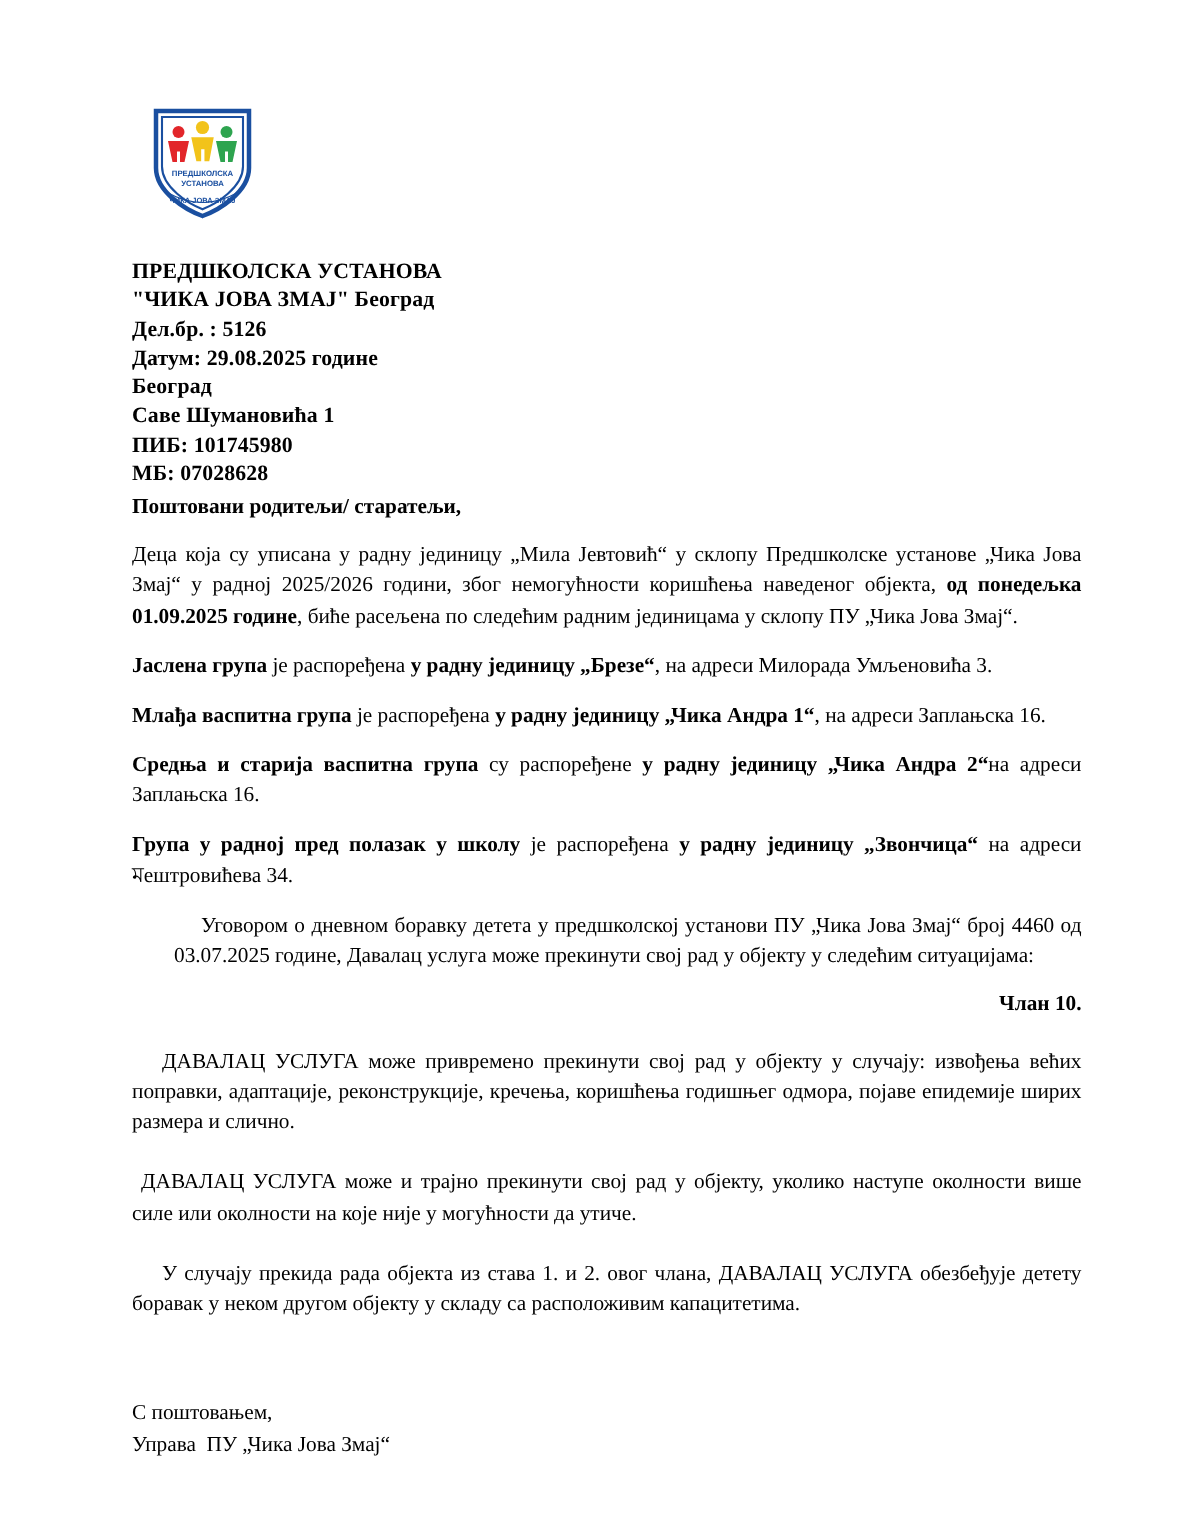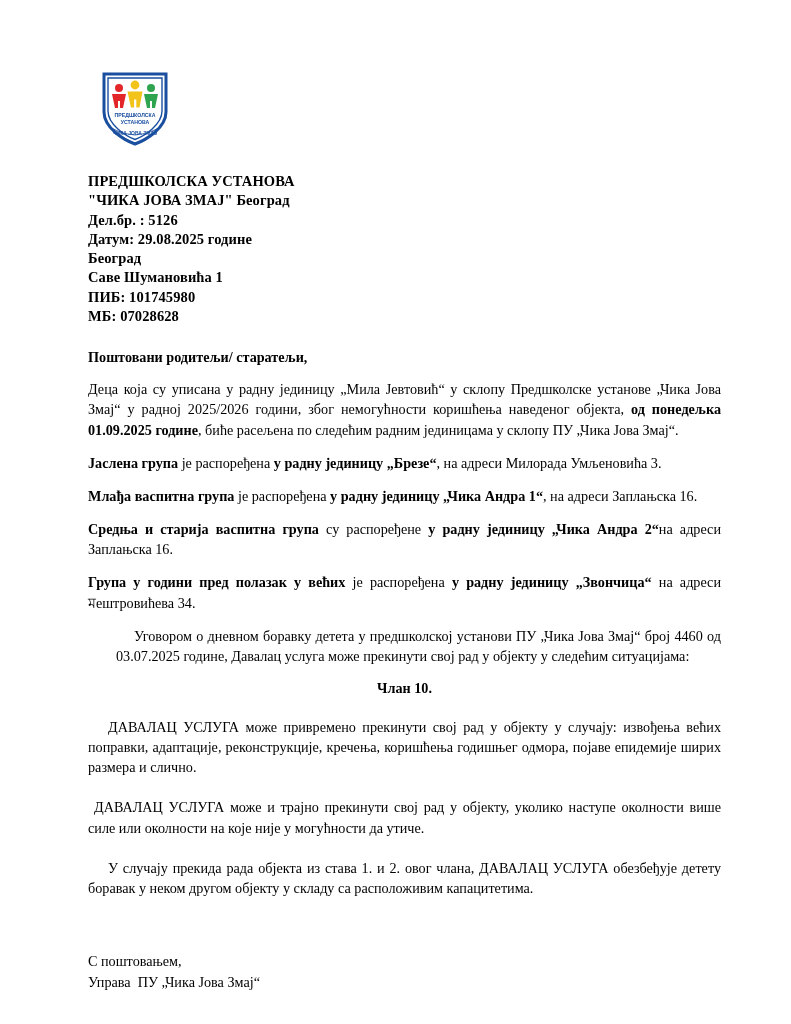--- a/index.html
+++ b/index.html
@@ -39,38 +39,38 @@
   
   .letterhead {
     font-weight: bold;
     font-size: 14.5px;
     line-height: 1.33;
     letter-spacing: 0.1px;
   }
   .letterhead div { white-space: pre; }
 
   .salutation {
-    margin-top: 23px;
+    margin-top: 4px;
     font-weight: bold;
     font-size: 14.2px;
   }
 
   p.body-par {
     margin: 13px 0 0 0;
     font-size: 14.2px;
     line-height: 1.42;
     text-align: justify;
     text-justify: inter-word;
   }
   p.indent { text-indent: 18px; margin-left: 28px; }
 
   b { font-weight: bold; }
 
   .center {
-    text-align: center;
+    text-align: right;
     font-weight: bold;
     margin: 14px 0 0 0;
     font-size: 14.2px;
   }
 
   .article-par {
     margin: 20px 0 0 0;
     font-size: 14.2px;
     line-height: 1.42;
     text-align: justify;
@@ -126,21 +126,21 @@
   <div class="salutation">Поштовани родитељи/ старатељи,</div>
 
   <p class="body-par"><span>Деца која су уписана  у радну јединицу „Мила Јевтовић“ у склопу Предшколске установе „Чика Јова Змај“ у радној 2025/2026 години, због немогућности коришћења наведеног објекта, </span><b>од понедељка 01.09.2025 године</b><span>, биће расељена по следећим радним јединицама у склопу ПУ „Чика Јова Змај“.</span></p>
 
   <p class="body-par"><b>Јаслена група</b><span> је распоређена </span><b>у радну јединицу „Брезе“</b><span>, на адреси Милорада Умљеновића 3.</span></p>
 
   <p class="body-par"><b>Млађа васпитна група</b><span> је распоређена </span><b>у радну јединицу „Чика Андра 1“</b><span>, на адреси Заплањска 16.</span></p>
 
   <p class="body-par"><b>Средња и старија васпитна група</b><span> су распоређене </span><b>у радну јединицу „Чика Андра 2“</b><span>на адреси Заплањска 16.</span></p>
 
-  <p class="body-par"><b>Група у години пред полазак у већих</b><span> је распоређена </span><b>у радну јединицу  „Звончица“</b><span> на адреси মештровићева 34.</span></p>
+  <p class="body-par"><b>Група у радној пред полазак у школу</b><span> је распоређена </span><b>у радну јединицу  „Звончица“</b><span> на адреси মештровићева 34.</span></p>
 
   <p class="body-par indent">Уговором о дневном боравку детета у предшколској установи ПУ „Чика Јова Змај“ број 4460 од 03.07.2025 године, Давалац услуга може прекинути свој рад у објекту у следећим ситуацијама:</p>
 
   <div class="center">Члан 10.</div>
 
   <p class="article-par first">ДАВАЛАЦ УСЛУГА може привремено прекинути свој рад у објекту у случају: извођења већих поправки, адаптације, реконструкције, кречења, коришћења годишњег одмора, појаве епидемије ширих размера и слично.</p>
   <p class="article-par small-indent">ДАВАЛАЦ УСЛУГА може и трајно прекинути свој рад у објекту, уколико наступе околности више силе или околности на које није у могућности да утиче.</p>
   <p class="article-par first">У случају прекида рада објекта из става 1. и 2. овог члана, ДАВАЛАЦ УСЛУГА   обезбеђује детету боравак у неком другом  објекту у складу са расположивим капацитетима.</p>
 
   <div class="closing">

